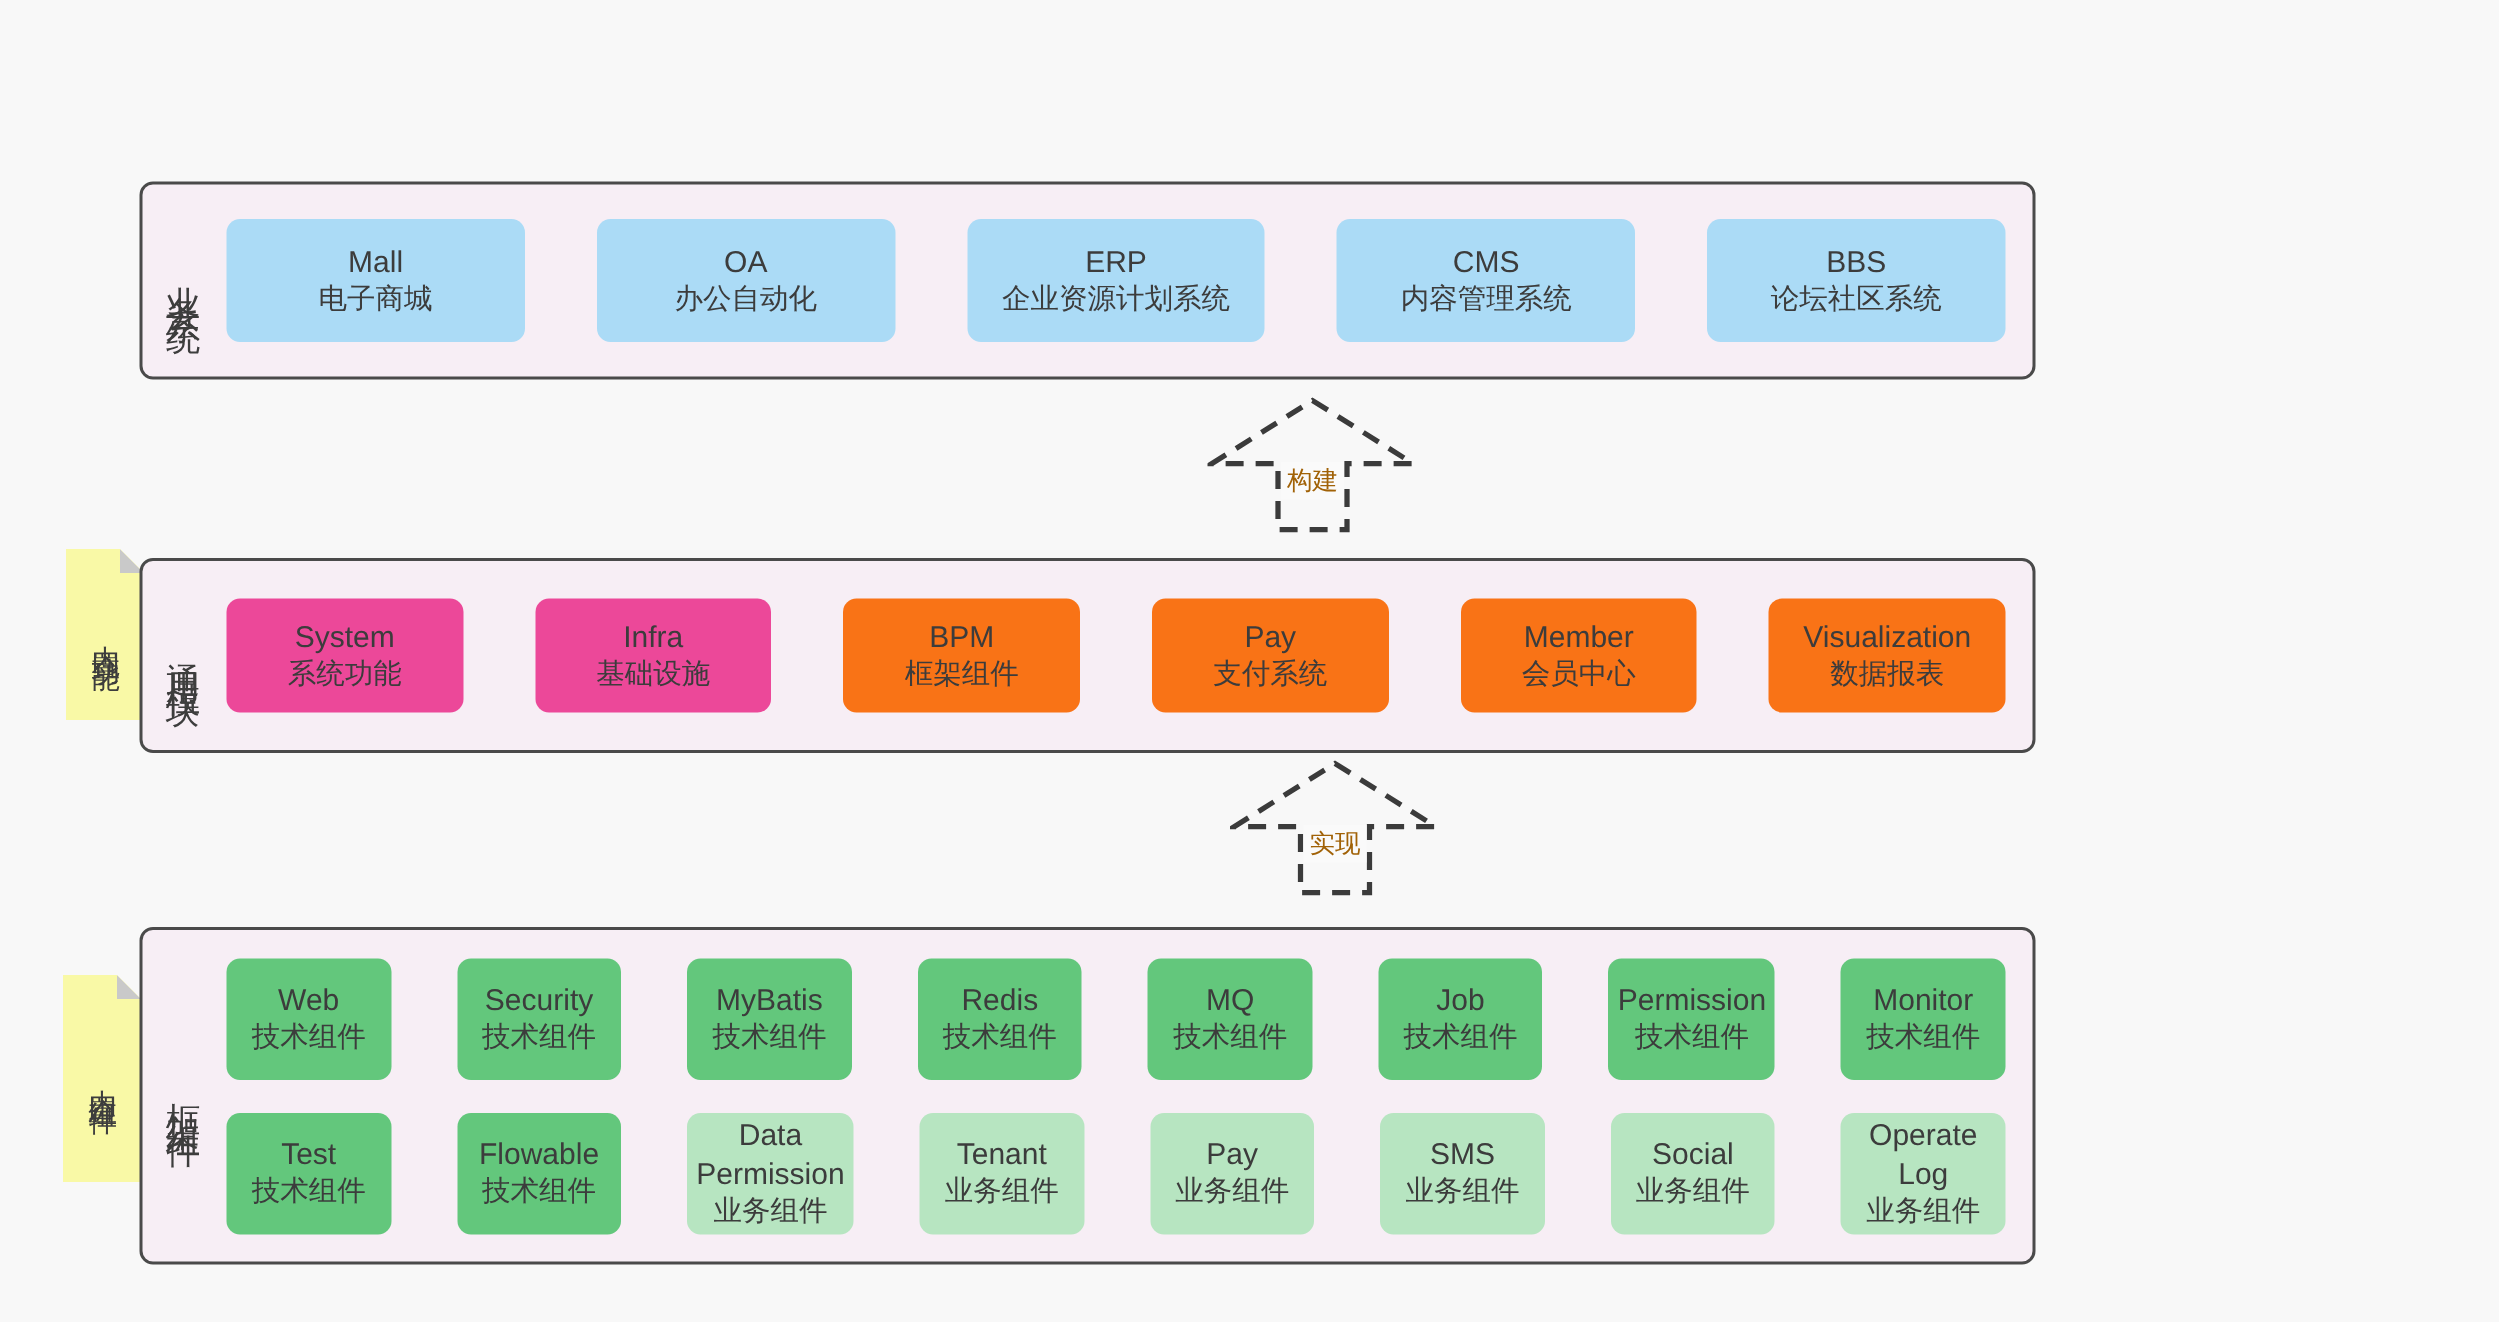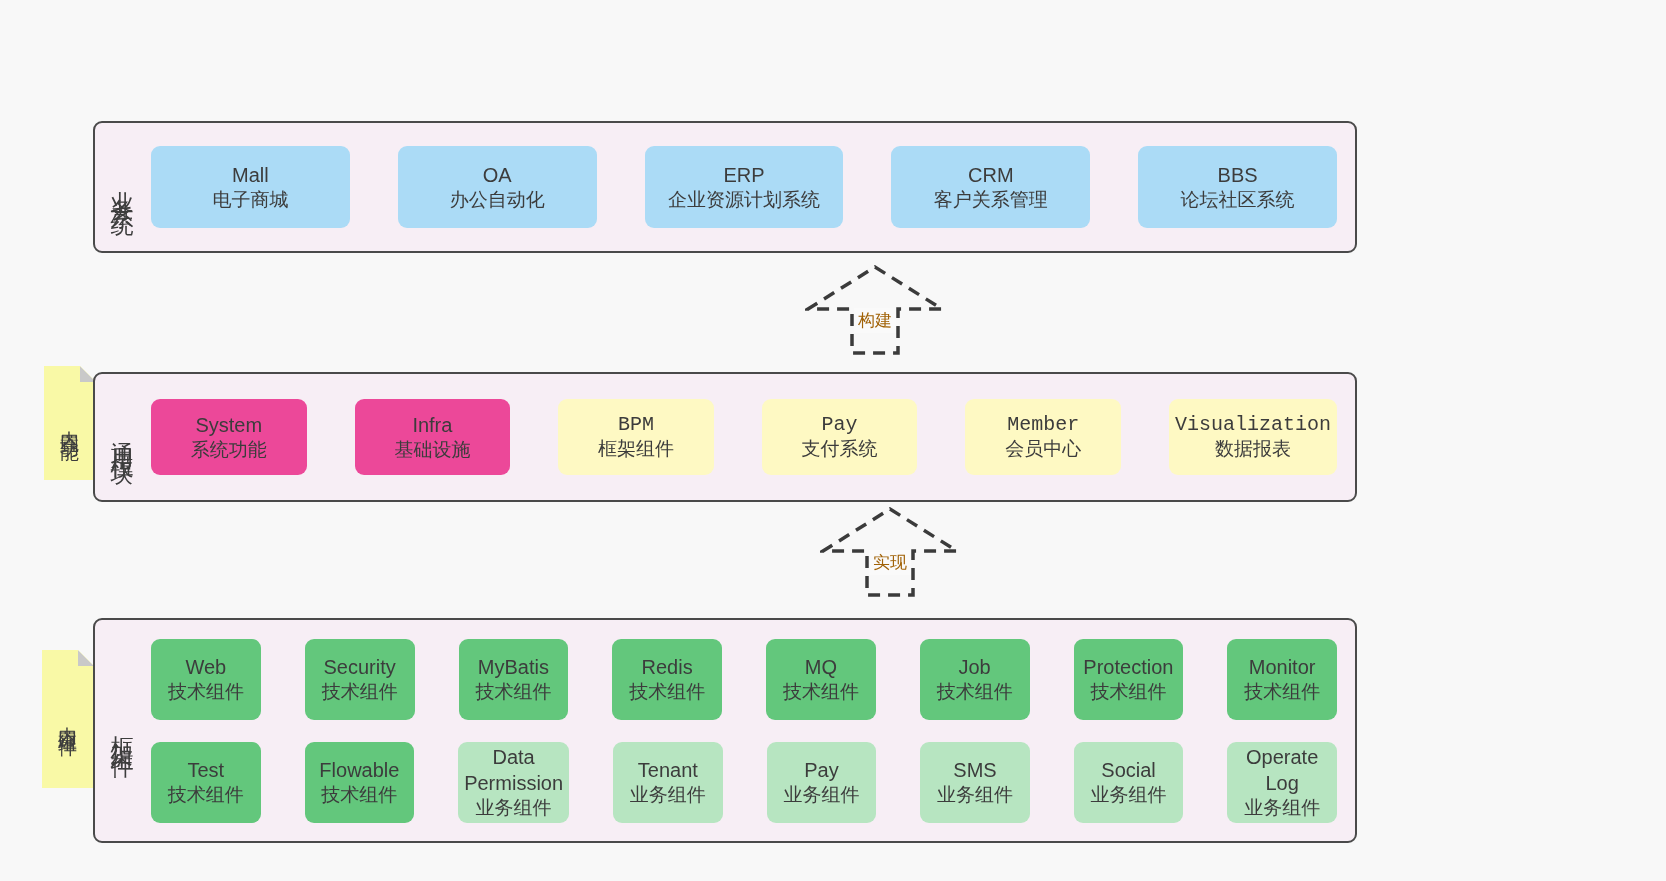--- a/index.html
+++ b/index.html
@@ -34,21 +34,21 @@
     display:flex; flex-direction:column; align-items:center; justify-content:center;
     text-align:center; padding:3px 6px; line-height:1.3;
   }
   #layer-business  .box { height:82px; }
   #layer-modules   .box { height:76px; }
   #layer-components .box { height:81px; }
   .box-name { font-size:20px; }
   .box-sub  { font-size:19px; }
   .blue       { background:#abdbf6; }
   .red        { background:#ec4899; }
-  .pink       { background:#fef9c3;font-family:Liberation Mono, monospace; }
+  .pink       { background:#f97316; }
   .green      { background:#63c77c; }
   .lightgreen { background:#b7e5c1; }
 
   .arrow { position:absolute; width:140px; height:92px; z-index:1; }
   #arrow-build     { left:805px; top:264px; }
   #arrow-implement { left:820px; top:506px; }
   .arrow svg { display:block; }
   .arrow-label {
     position:absolute; left:50%; top:44px; transform:translateX(-50%);
     background:#fafafa; padding:1px 4px; font-size:17px; white-space:nowrap;
@@ -86,22 +86,22 @@
       </div>
       <div class="box blue">
         <div class="box-name">OA</div>
         <div class="box-sub">办公自动化</div>
       </div>
       <div class="box blue">
         <div class="box-name">ERP</div>
         <div class="box-sub">企业资源计划系统</div>
       </div>
       <div class="box blue">
-        <div class="box-name">CRM</div>
-        <div class="box-sub">客户关系管理</div>
+        <div class="box-name">CMS</div>
+        <div class="box-sub">内容管理系统</div>
       </div>
       <div class="box blue">
         <div class="box-name">BBS</div>
         <div class="box-sub">论坛社区系统</div>
       </div>
     </div>
   </div>
 </div>
 
 <div class="arrow" id="arrow-build">
@@ -186,21 +186,21 @@
       </div>
       <div class="box green">
         <div class="box-name">MQ</div>
         <div class="box-sub">技术组件</div>
       </div>
       <div class="box green">
         <div class="box-name">Job</div>
         <div class="box-sub">技术组件</div>
       </div>
       <div class="box green">
-        <div class="box-name">Protection</div>
+        <div class="box-name">Permission</div>
         <div class="box-sub">技术组件</div>
       </div>
       <div class="box green">
         <div class="box-name">Monitor</div>
         <div class="box-sub">技术组件</div>
       </div>
     </div>
     <div class="box-row row-8">
       <div class="box green">
         <div class="box-name">Test</div>

